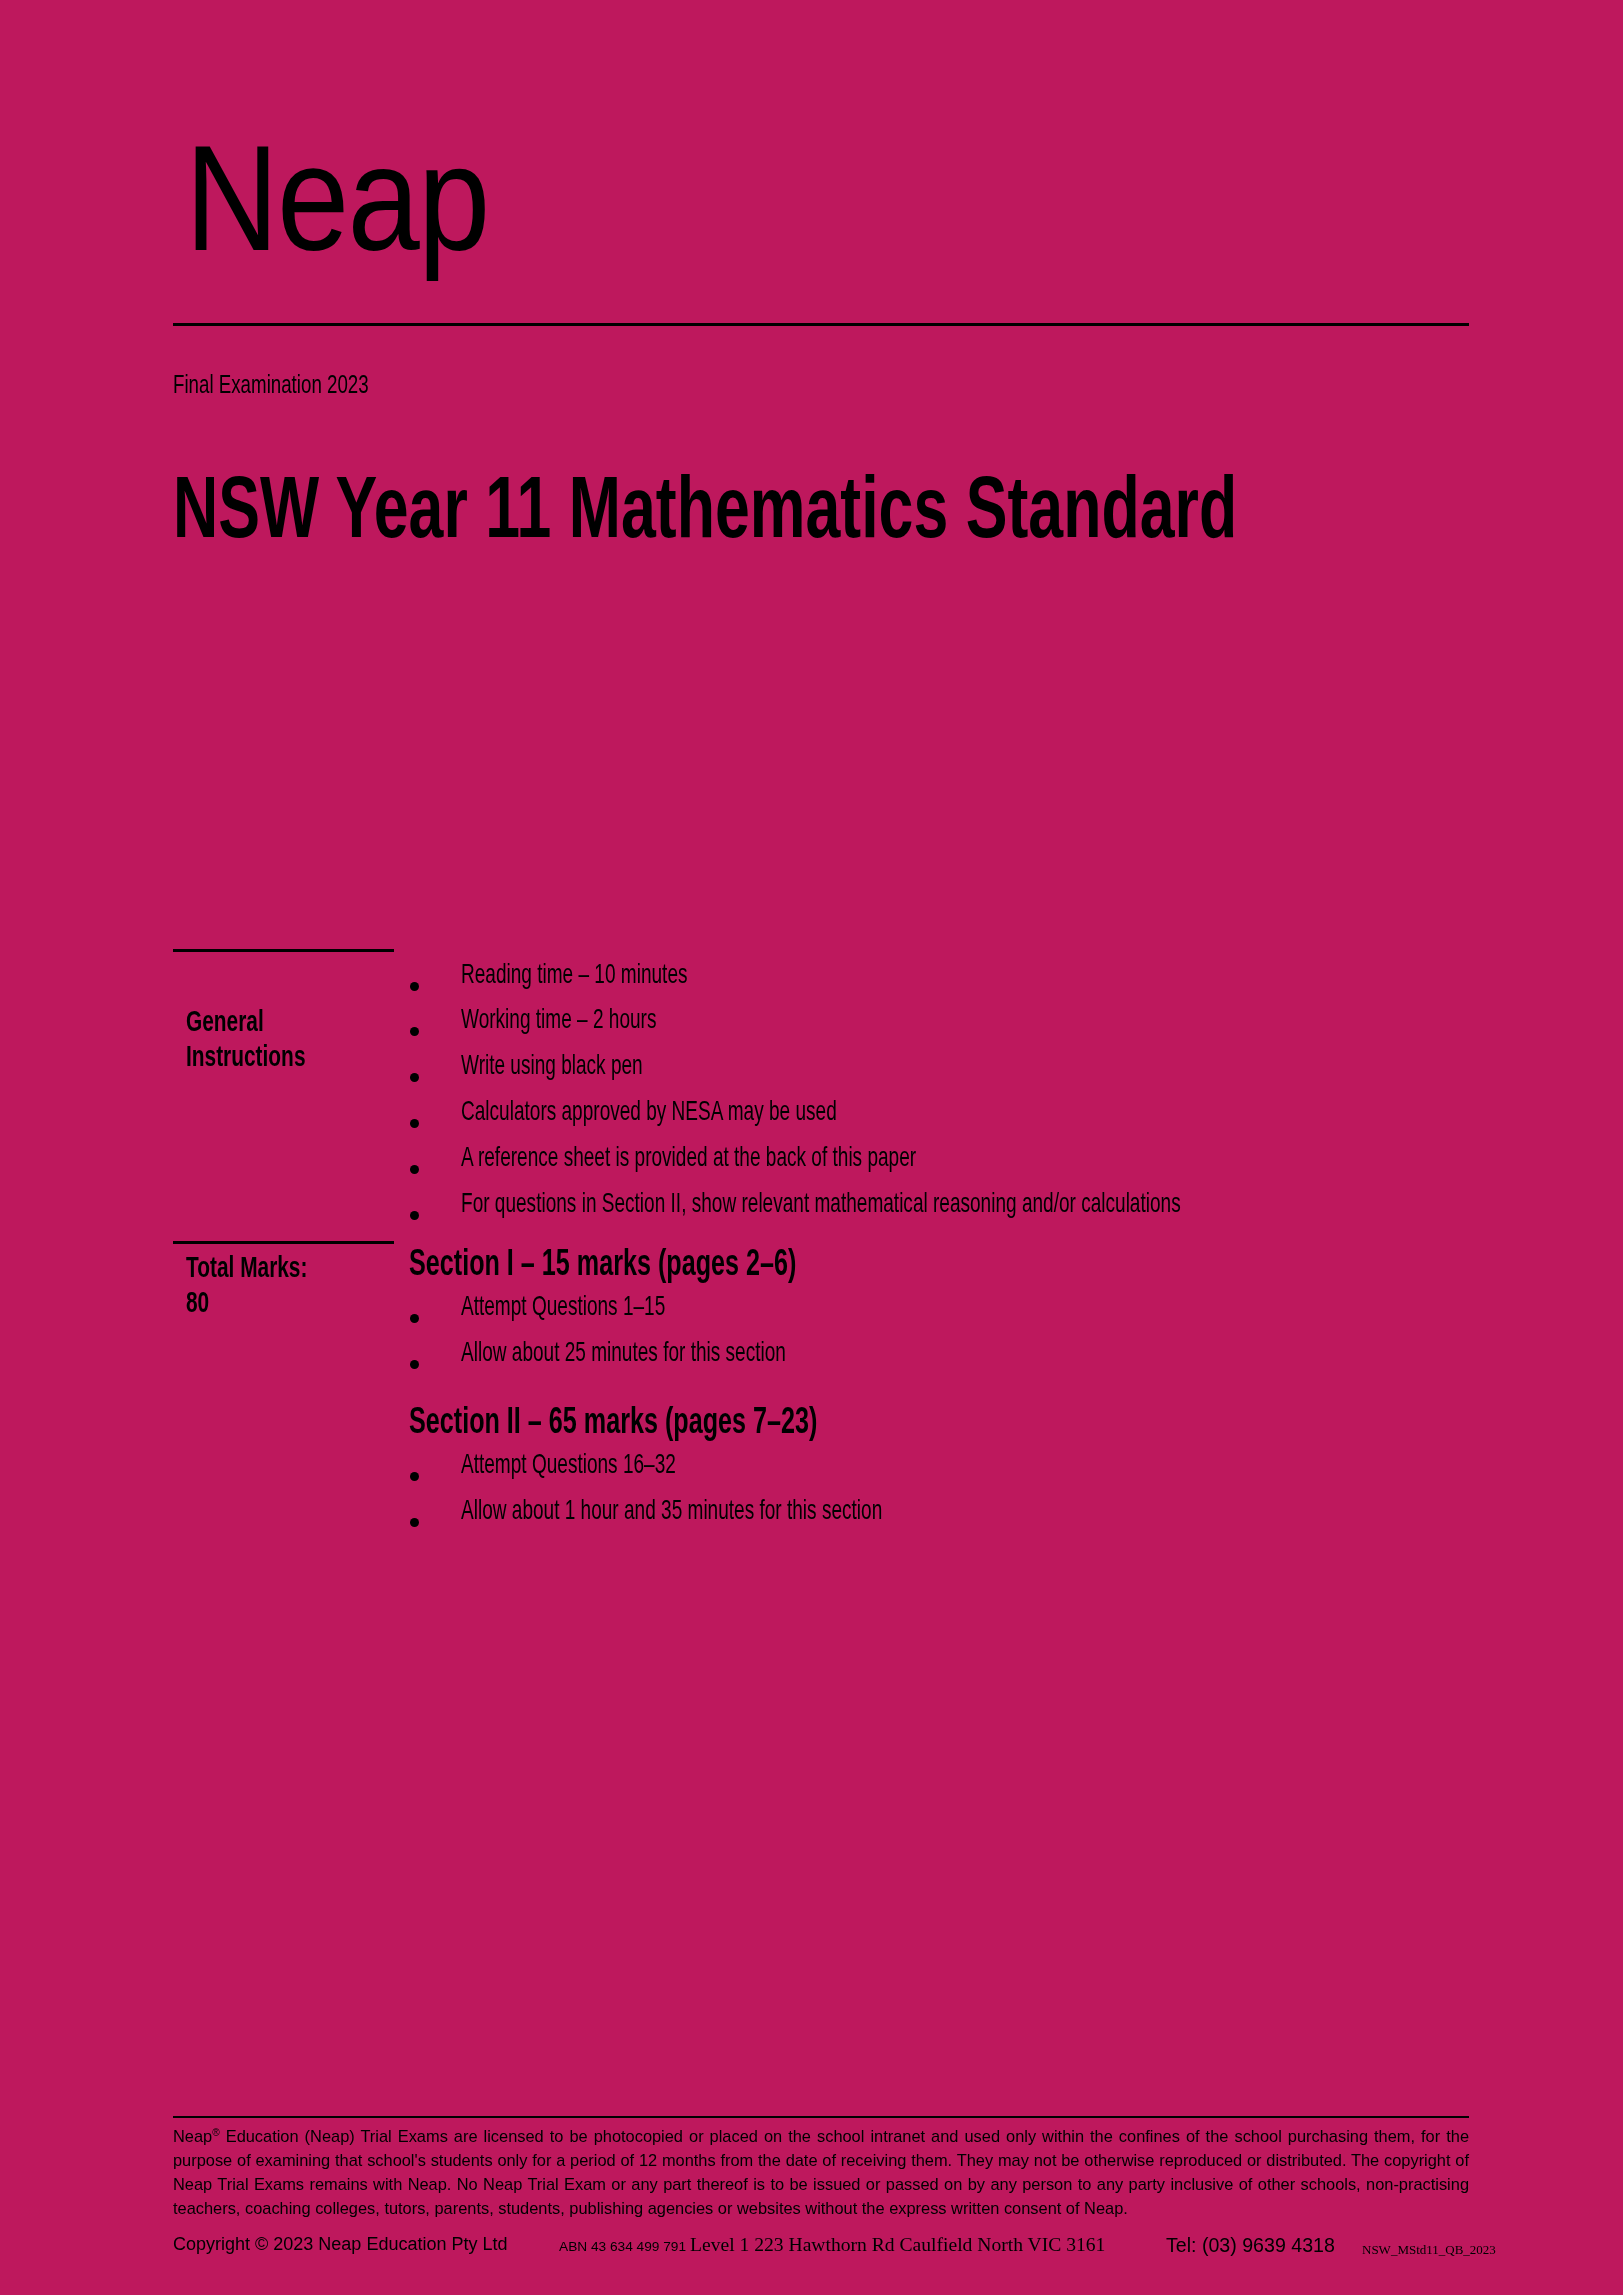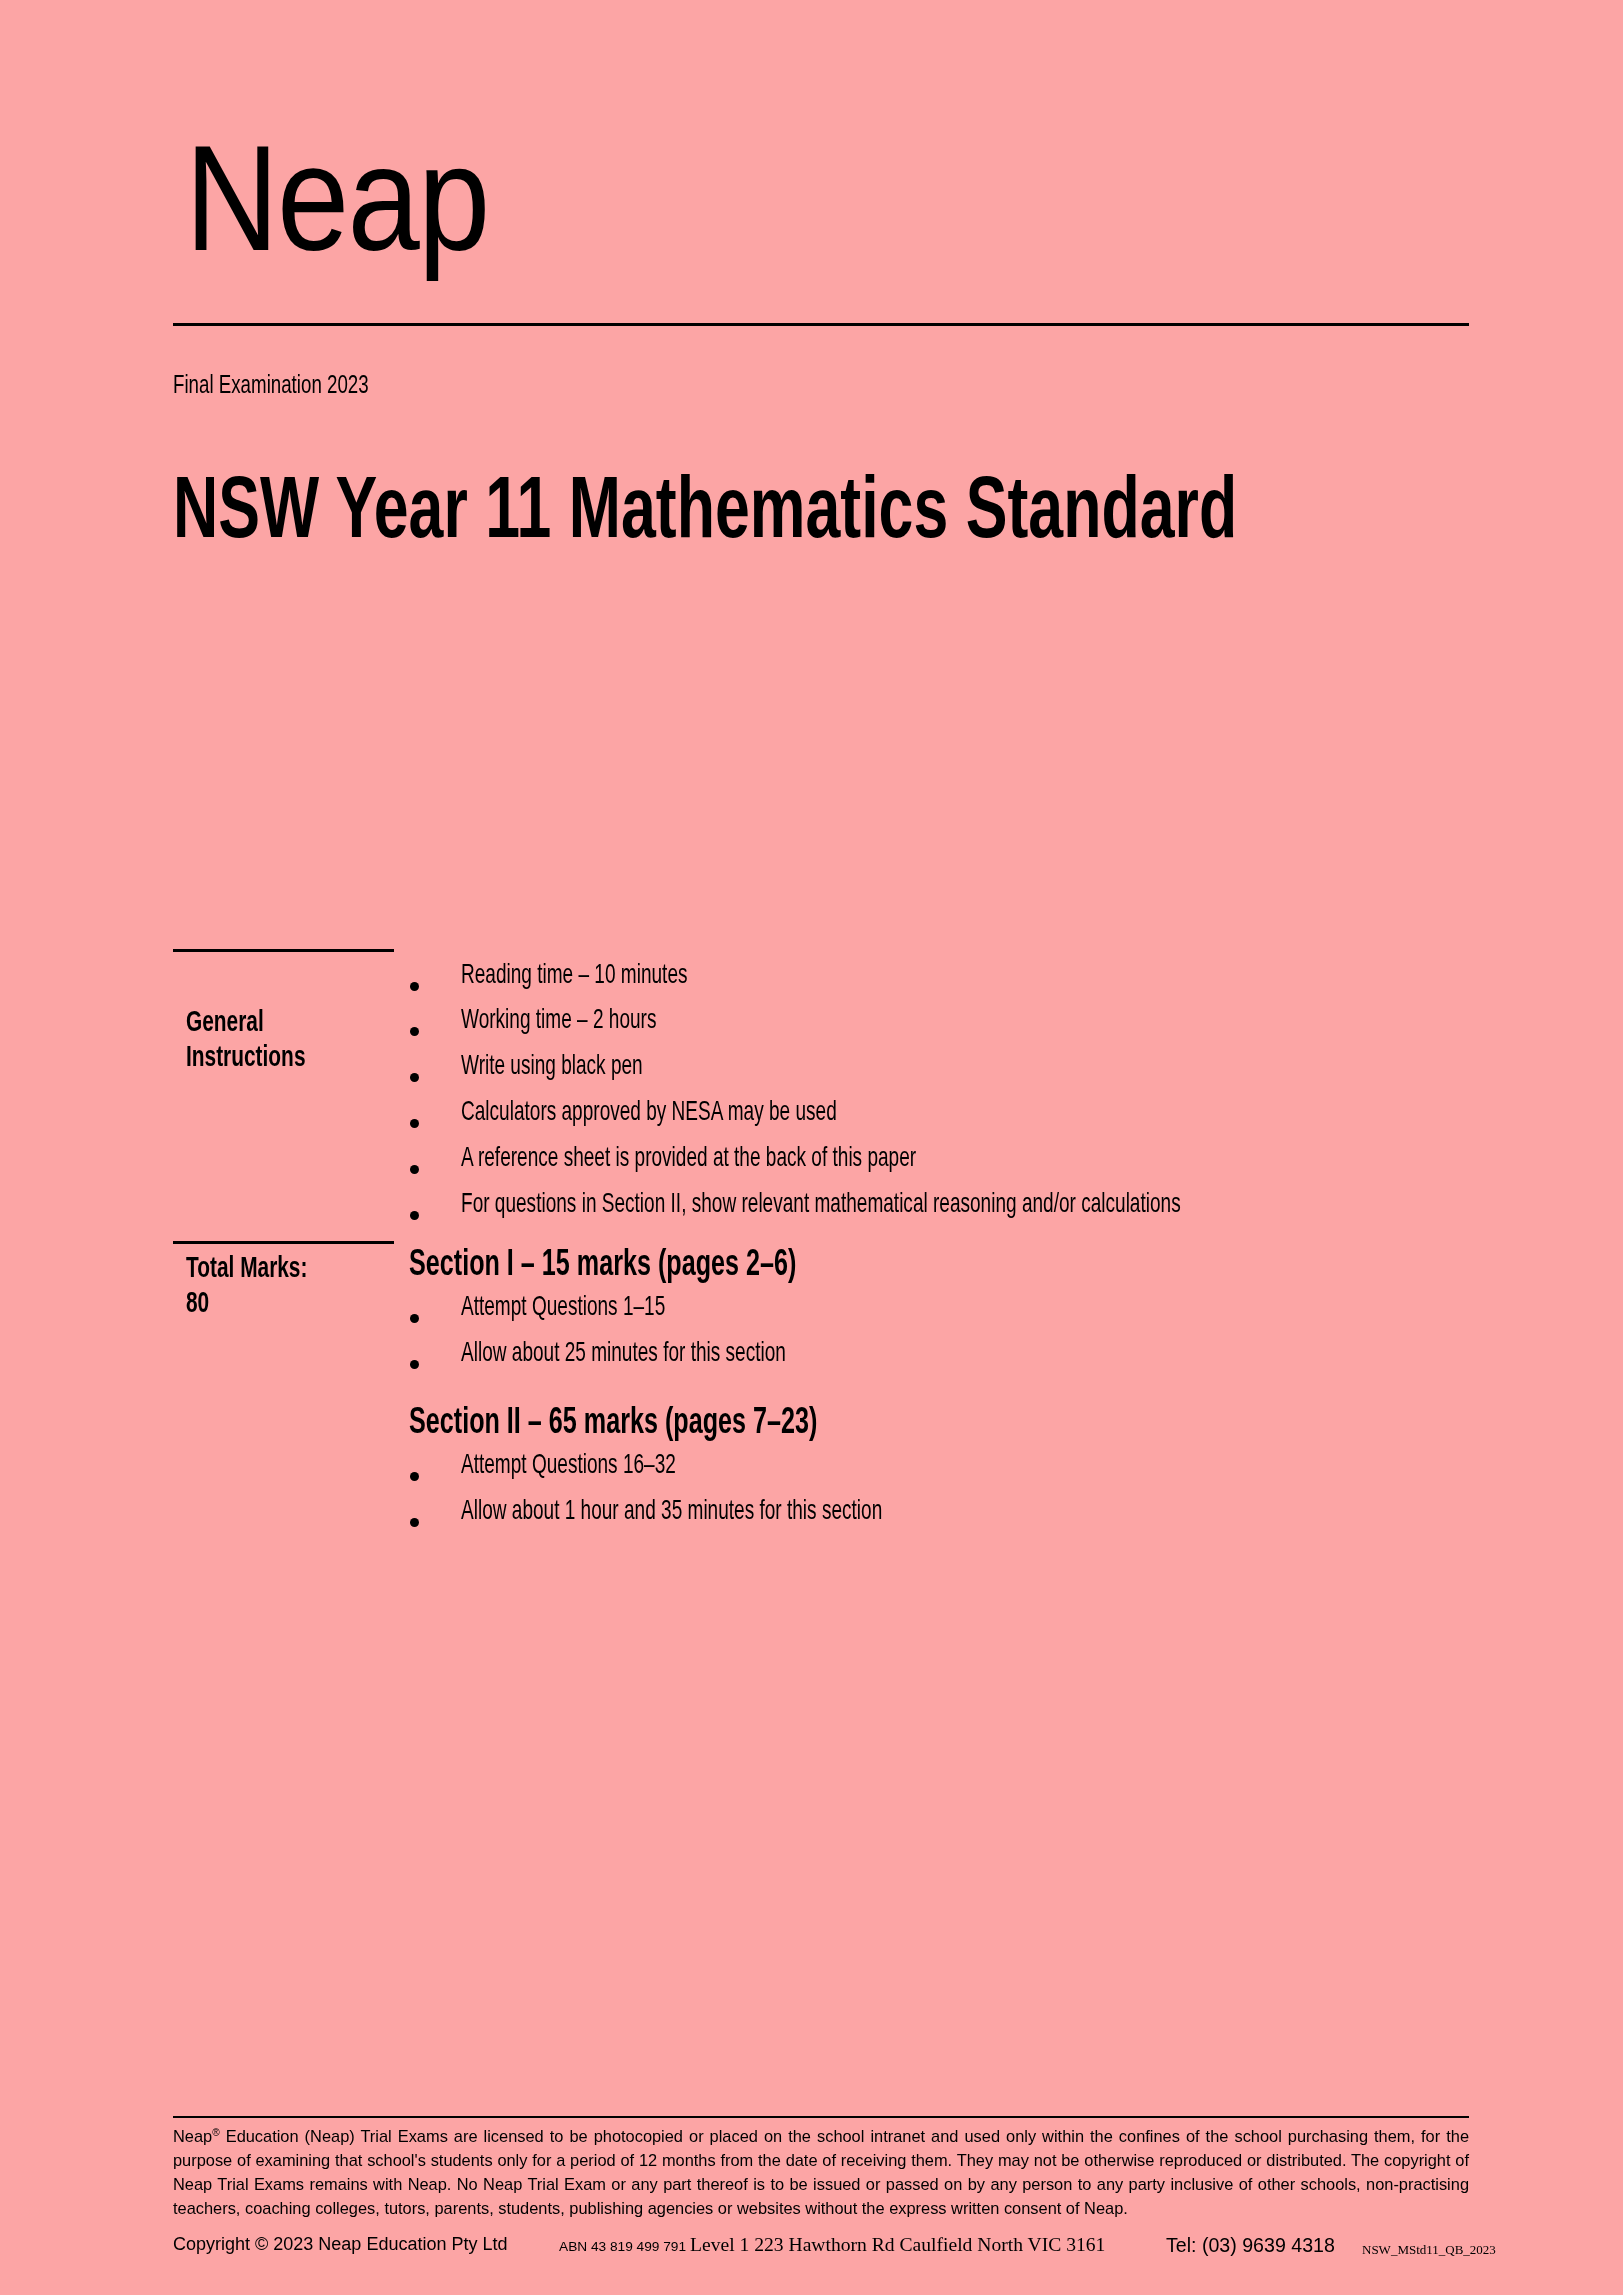--- a/index.html
+++ b/index.html
@@ -3,21 +3,21 @@
 <meta charset="utf-8">
 <style>
   * { margin: 0; padding: 0; box-sizing: border-box; }
   html, body { background: #e8e8e8; }
   body { font-family: "Liberation Sans", "DejaVu Sans", sans-serif; color: #000; }
 
   .page {
     position: relative;
     width: 1623px;
     height: 2295px;
-    background: #fca5a5;
+    background: #be185d;
     margin: 0 auto;
     overflow: hidden;
   }
 
   
   .cx86 { display: inline-block; transform: scaleX(0.86); transform-origin: 0 50%; white-space: nowrap; }
   .cx72 { display: inline-block; transform: scaleX(0.72); transform-origin: 0 50%; white-space: nowrap; }
   .cx68 { display: inline-block; transform: scaleX(0.68); transform-origin: 0 50%; white-space: nowrap; }
 
   .rule { position: absolute; background: #000; }
@@ -162,19 +162,19 @@
   <div class="bullet-row" style="top:1493px">
     <span class="dot"></span>
     <span class="btext cx68">Allow about 1 hour and 35 minutes for this section</span>
   </div>
 
   <div class="rule rule-footer"></div>
 
   <p class="licence"><span>Neap</span><sup>®</sup><span> Education (Neap) Trial Exams are licensed to be photocopied or placed on the school intranet and used only within the confines of the school purchasing them, for the purpose of examining that school's students only for a period of 12 months from the date of receiving them. They may not be otherwise reproduced or distributed. The copyright of Neap Trial Exams remains with Neap. No Neap Trial Exam or any part thereof is to be issued or passed on by any person to any party inclusive of other schools, non-practising teachers, coaching colleges, tutors, parents, students, publishing agencies or websites without the express written consent of Neap.</span></p>
 
   <span class="bottom-item bi-copyright">Copyright © 2023 Neap Education Pty Ltd</span>
-  <span class="bottom-item bi-abn">ABN 43 819 499 791</span>
+  <span class="bottom-item bi-abn">ABN 43 634 499 791</span>
   <span class="bottom-item bi-address">Level 1 223 Hawthorn Rd Caulfield North VIC 3161</span>
   <span class="bottom-item bi-tel">Tel: (03) 9639 4318</span>
   <span class="bottom-item bi-code">NSW_MStd11_QB_2023</span>
 
 </div>
 
 
 </body></html>

